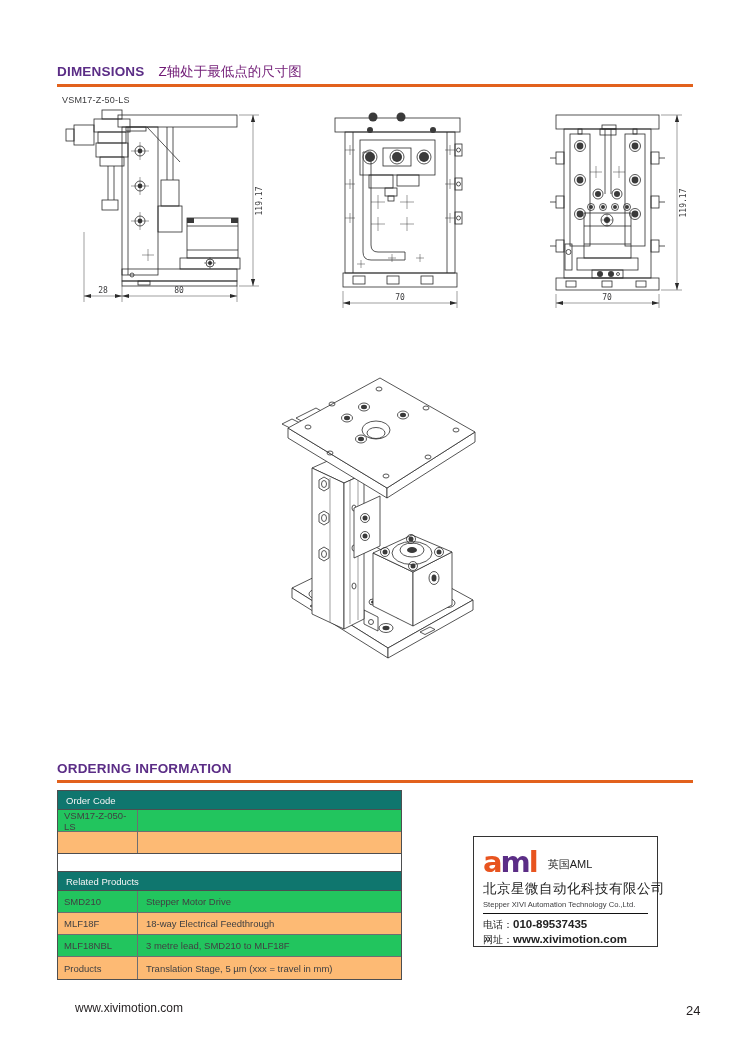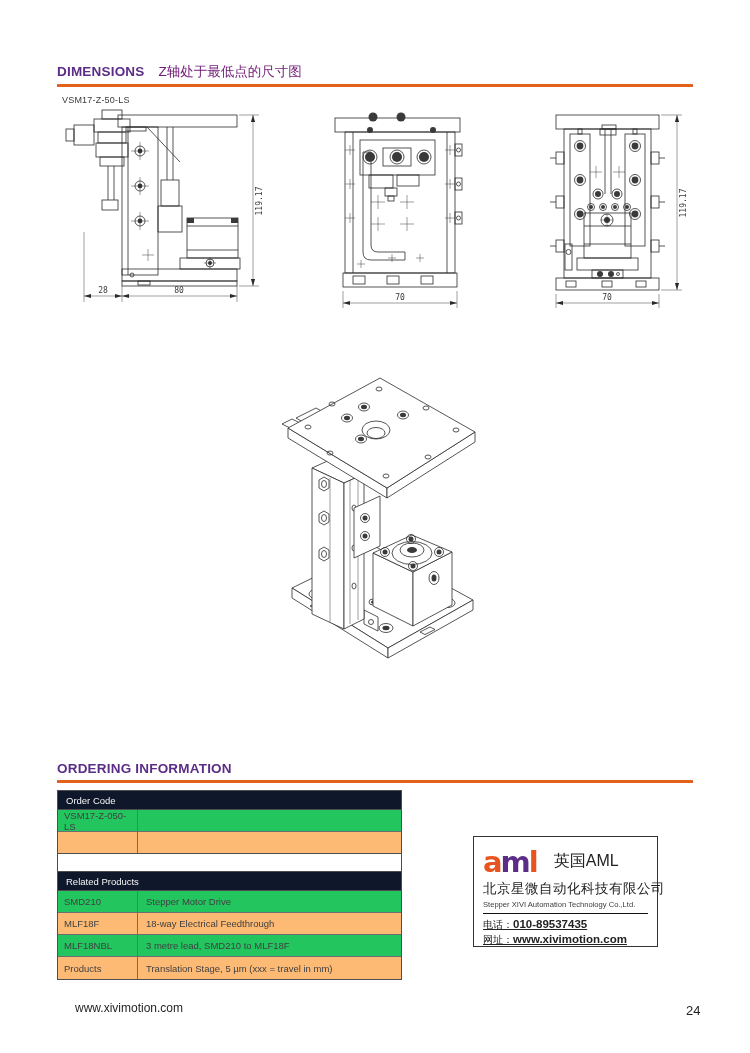--- a/index.html
+++ b/index.html
@@ -19,38 +19,38 @@
   .lnw{stroke:#2b2b2b;stroke-width:.8;fill:#ffffff;}
   .thin{stroke:#2b2b2b;stroke-width:.45;fill:none;}
   .dk{fill:#3a3a3a;stroke:none;}
   .dimtxt{font-family:"DejaVu Sans Mono",monospace;font-size:8px;fill:#3a3a3c;}
   .arr{fill:#2b2b2b;stroke:none;}
 
   
   .ord-table{position:absolute;left:57px;top:790px;width:345px;border:1px solid #4d4e50;box-sizing:border-box;font-size:9.5px;color:#404042;}
   .trow{display:flex;border-bottom:1px solid #6d6e71;box-sizing:border-box;}
   .trow:last-child{border-bottom:none;}
-  .thead{background:#0f172a;color:#f4f4f5;height:19px;align-items:center;border-bottom:1px solid #4d4e50;}
+  .thead{background:#0f766e;color:#f4f4f5;height:19px;align-items:center;border-bottom:1px solid #4d4e50;}
   .thead .cell-full{padding-left:8px;}
   .c1{width:80px;padding:0 0 0 6px;border-right:1px solid #6d6e71;display:flex;align-items:center;box-sizing:border-box;}
   .c2{flex:1;padding-left:8px;display:flex;align-items:center;}
   .r-data{height:22px;background:#22c55e;}
   .r-alt{background:#fdba74;}
   .r-spacer{height:17px;background:#ffffff;border-bottom:1px solid #4d4e50;}
 
   
   .vendor{position:absolute;left:473px;top:836px;width:185px;height:111px;border:1.5px solid #333;box-sizing:border-box;padding:8px 9px 0 9px;}
-  .logo-row{display:flex;align-items:flex-end;gap:17px;height:30px;}
+  .logo-row{display:flex;align-items:flex-end;gap:11px;height:30px;}
   .logo-aml{font-size:29px;font-weight:800;letter-spacing:-2px;line-height:26px;font-family:"DejaVu Sans",sans-serif;}
   .logo-aml .o1{color:#e8541f;} .logo-aml .p1{color:#5b2d86;}
-  .logo-suffix{font-size:16px;color:#222;padding-bottom:3px;white-space:nowrap;}
+  .logo-suffix{font-size:11px;color:#222;padding-bottom:3px;white-space:nowrap;}
   .company-cn{font-size:13.5px;color:#222;letter-spacing:.5px;margin-top:5px;white-space:nowrap;}
   .company-en{font-size:7.6px;color:#3c3c3e;margin-top:2px;white-space:nowrap;}
   .vendor-hr{border:none;border-top:1.6px solid #111;margin:4px 0 4px 0;}
-  .contact-line{font-size:10px;color:#222;margin-top:1px;white-space:nowrap;text-decoration:underline;}
+  .contact-line{font-size:10px;color:#222;margin-top:1px;white-space:nowrap;}
   .contact-line b{font-size:11.5px;}
 
   
   .footer-site{font-size:12px;color:#231f20;}
   .footer-page{font-size:13px;color:#231f20;}
 </style>
 </head>
 <body>
 
 <div class="abs" style="left:57px;top:63px;display:flex;align-items:baseline;">

